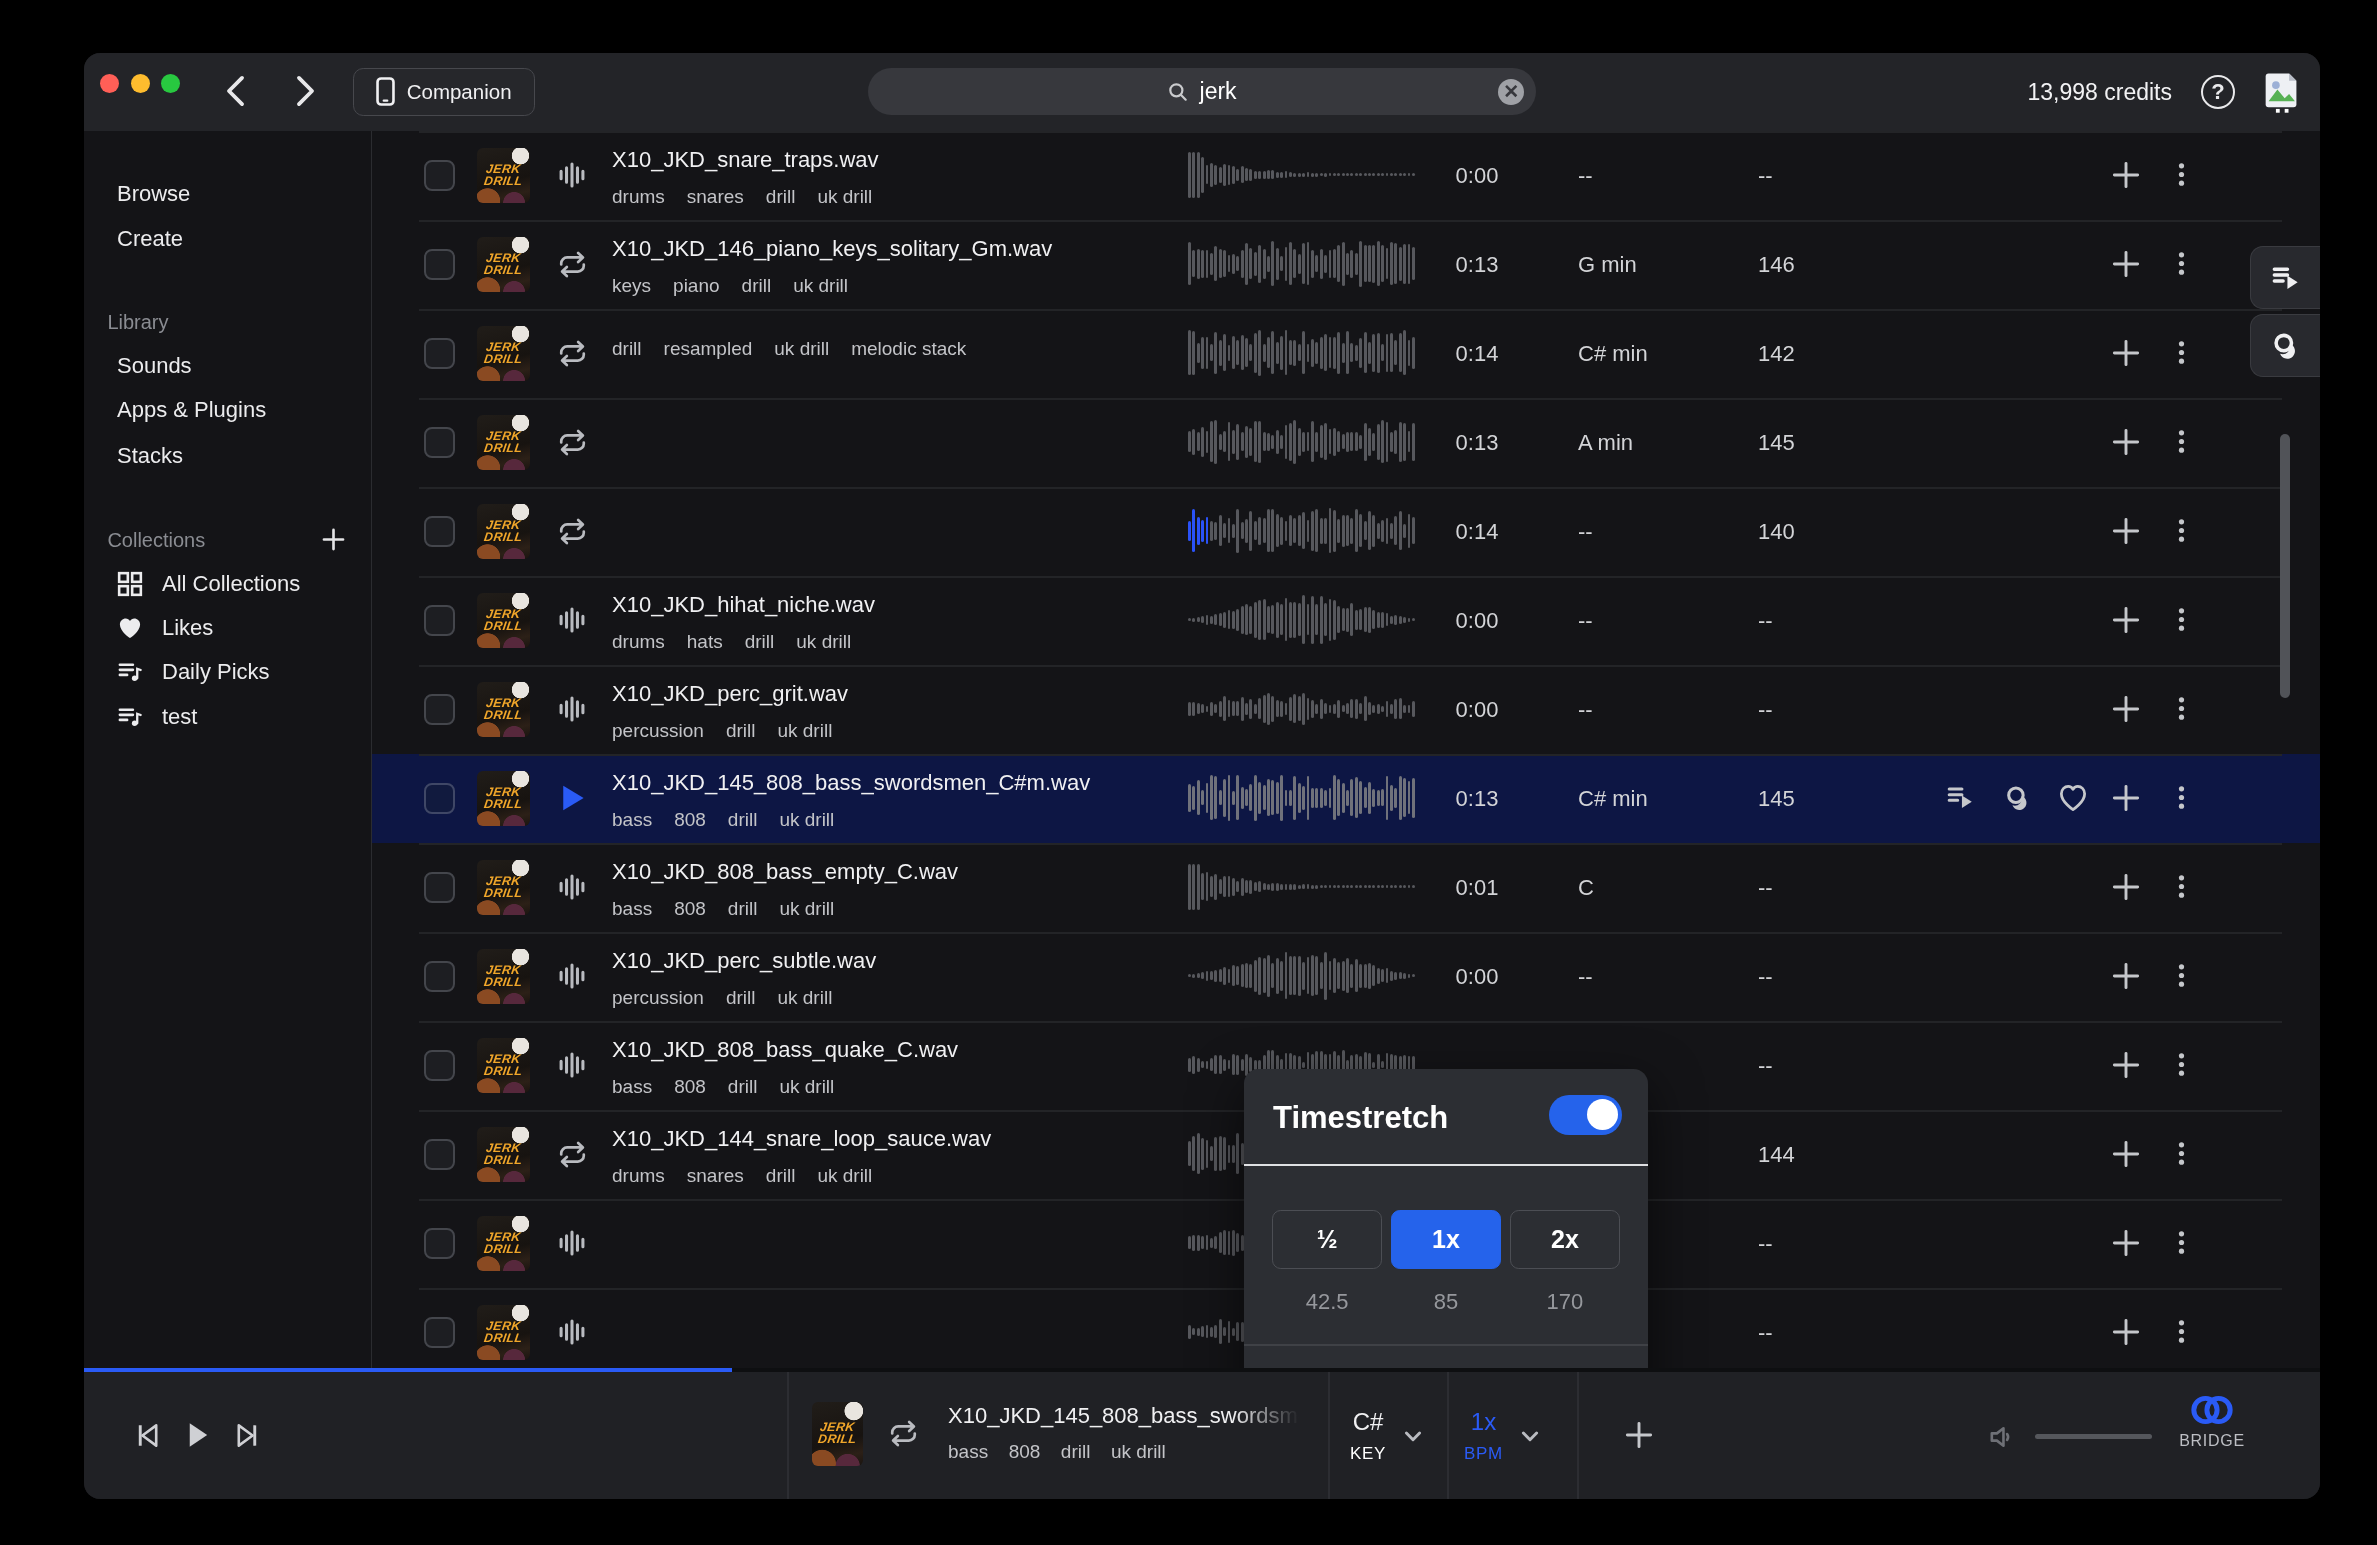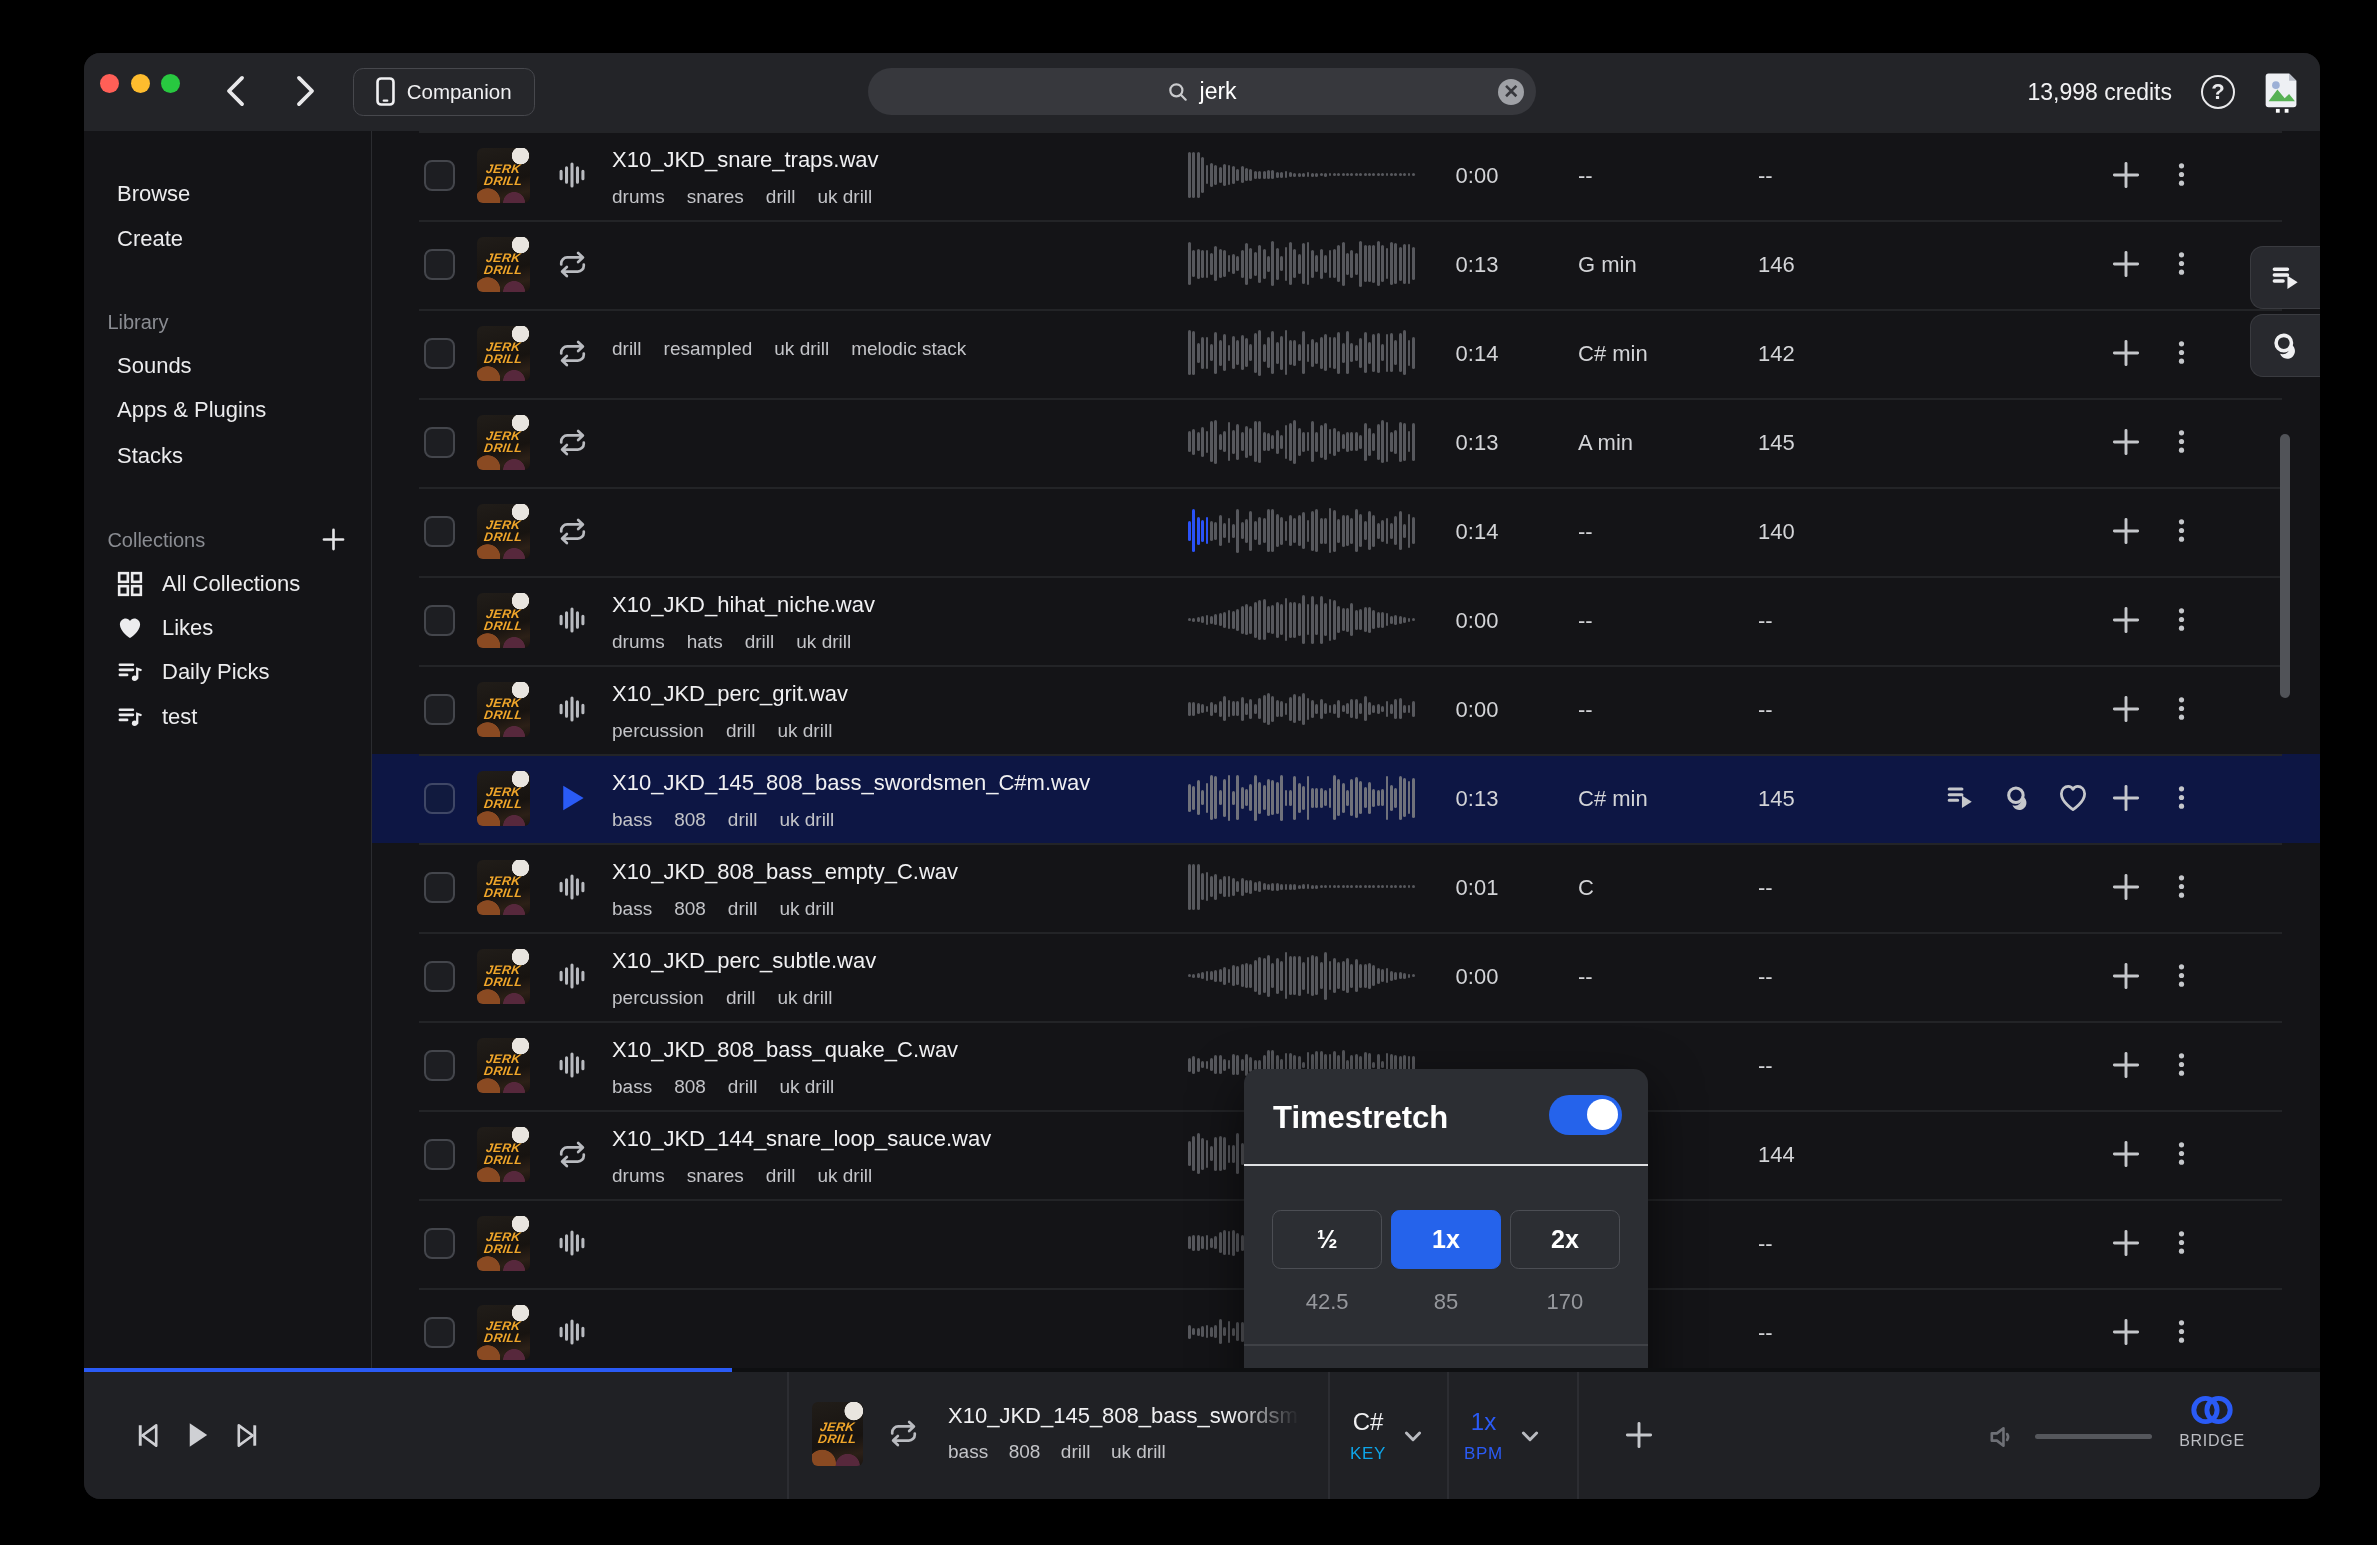--- a/index.html
+++ b/index.html
@@ -98,21 +98,21 @@
   .np-loop { position:absolute; left:802px; top:48px; width:35px; height:35px; display:flex; align-items:center; justify-content:center; color:#b9bbc0; }
   .np-text { position:absolute; left:864px; top:35px; width:351px; overflow:hidden; }
   .np-name { color:#f0f0f2; font-size:22px; white-space:nowrap; }
   .np-tags { margin-top:11.7px; color:#c3c4c8; font-size:19px; white-space:nowrap; }
   .np-tags span { margin-right:20.5px; }
   .np-fade { position:absolute; right:0; top:0; width:66px; height:100%; background:linear-gradient(90deg, rgba(32,33,37,0), #202125); }
   .kgroup { position:absolute; top:4.4px; height:127px; display:flex; align-items:center; gap:16px; }
   .kg-key{ left:1266px; } .kg-bpm{ left:1380px; }
   .kval { text-align:center; }
   .kval .v { font-size:24px; color:#f0f0f2; }
-  .kval .l { margin-top:7.3px; font-size:17px; color:#0ea5e9; letter-spacing:0.7px; }
+  .kval .l { margin-top:7.3px; font-size:17px; color:#ffffff; letter-spacing:0.7px; }
   .kg-bpm .v, .kg-bpm .l { color:#2a5bf6; }
   .chev { color:#b9bbc0; }
   .pplus { position:absolute; left:1533px; top:45px; width:44px; height:44px; display:flex; align-items:center; justify-content:center; color:#c5c7cb; }
   .vol { position:absolute; left:1900px; top:51px; width:35px; height:35px; display:flex; align-items:center; justify-content:center; color:#6e7076; }
   .volslider { position:absolute; left:1951px; top:66px; width:117px; height:5.1px; border-radius:2.9px; background:#55575c; }
   .bridge { position:absolute; left:2095px; top:26px; width:66px; text-align:center; }
   .bridge .blabel { margin-top:5.9px; color:#bdbfc4; font-size:16px; letter-spacing:0.7px; }
 
   svg { display:block; }
 </style>
@@ -307,20 +307,24 @@
     <span class="art">
               <b class="al1">JERK</b>
               <b class="al2">DRILL</b>
             </span>
     <span class="ticon">
               <svg width="31" height="31" viewBox="0 0 22 22">
                 <path d="M15 2.8 18.4 6 15 9.2M18 6H7.2A4.2 4.2 0 0 0 3 10.2v.8" fill="none" stroke="currentColor" stroke-width="1.9" stroke-linecap="round" stroke-linejoin="round"></path>
                 <path d="M7 19.2 3.6 16 7 12.8M4 16h10.8a4.2 4.2 0 0 0 4.2-4.2V11" fill="none" stroke="currentColor" stroke-width="1.9" stroke-linecap="round" stroke-linejoin="round"></path>
               </svg>
             </span>
+    <div class="tinfo">
+      <div class="tname">X10_JKD_146_piano_keys_solitary_Gm.wav</div>
+      <div class="ttags"><span>keys</span><span>piano</span><span>drill</span><span>uk drill</span></div>
+    </div>
     <div class="wave">
               <i style="height: 43px;"></i>
               <i style="height: 27px;"></i>
               <i style="height: 30px;"></i>
               <i style="height: 28px;"></i>
               <i style="height: 27.5px;"></i>
               <i style="height: 22px;"></i>
               <i style="height: 35px;"></i>
               <i style="height: 29px;"></i>
               <i style="height: 27px;"></i>

